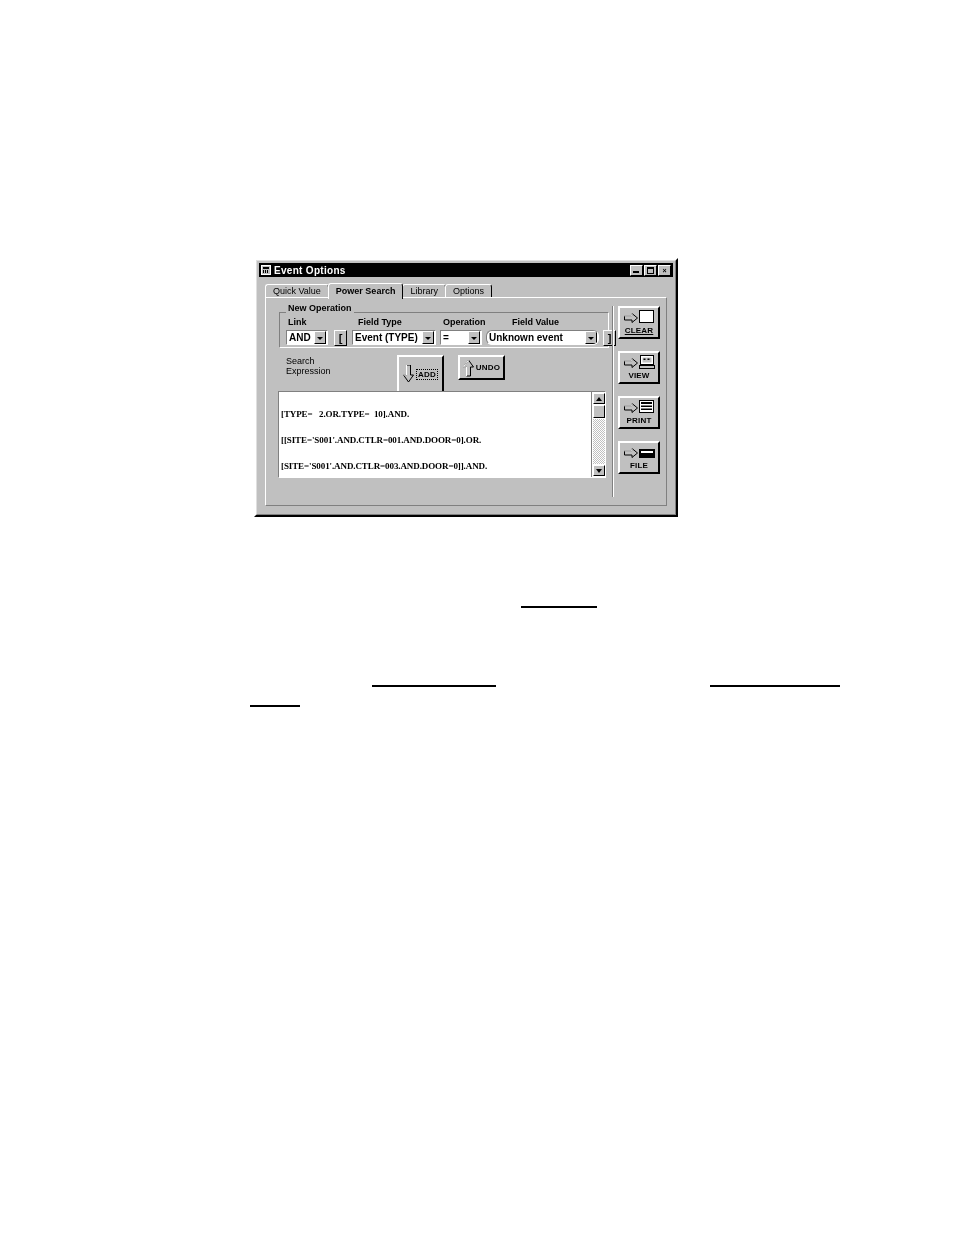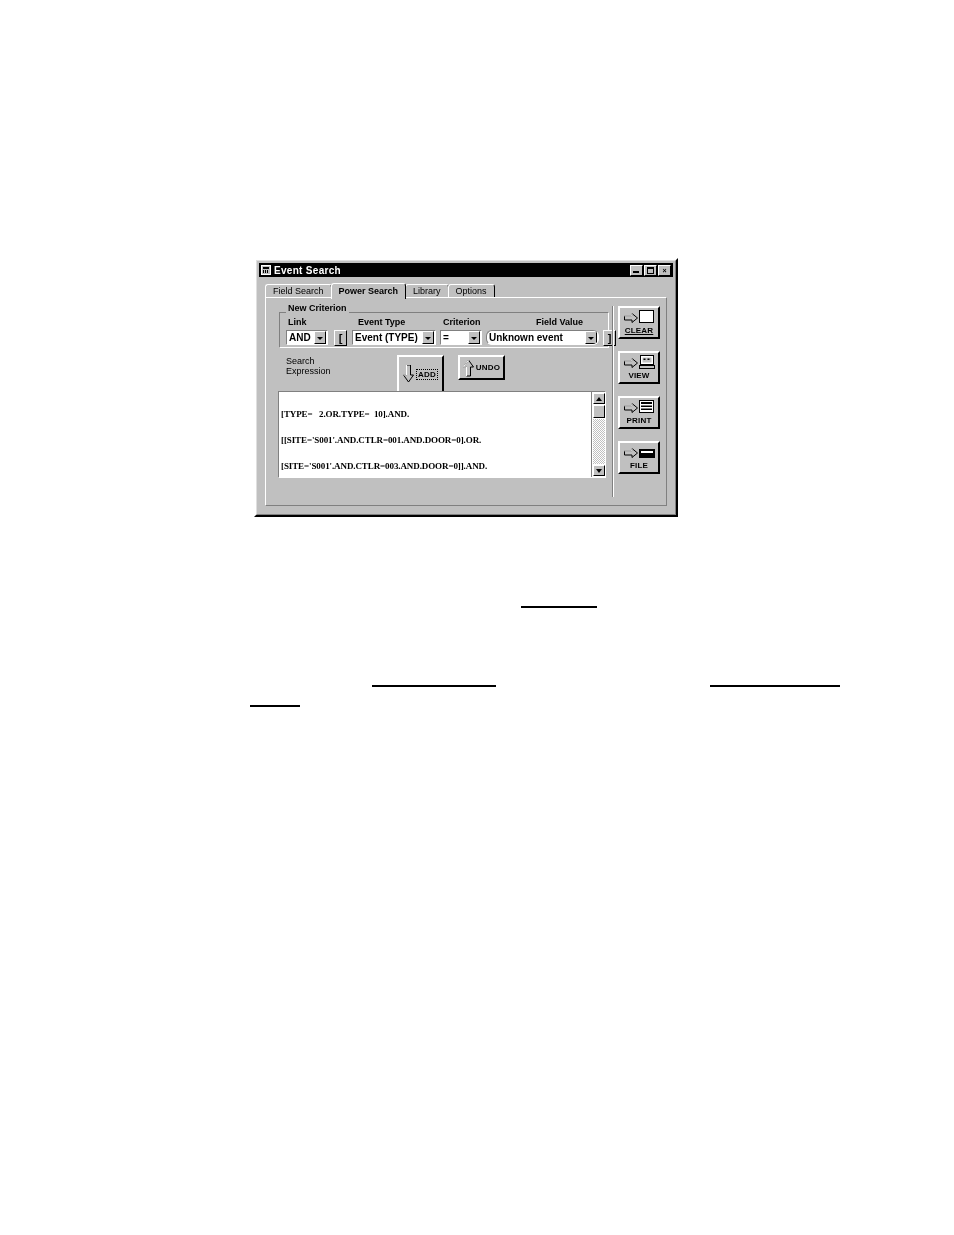--- a/index.html
+++ b/index.html
@@ -490,45 +490,45 @@
 <div class="page-rule" style="left:521px; top:606px; width:76px;"></div>
 <div class="page-rule" style="left:372px; top:685px; width:124px;"></div>
 <div class="page-rule" style="left:710px; top:685px; width:130px;"></div>
 <div class="page-rule" style="left:250px; top:705px; width:50px;"></div>
 
 <div id="app-window">
  <div id="app-window-inner">
 
   <div class="titlebar">
     <span class="title-icon"></span>
-    <span class="title-text">Event Search</span>
+    <span class="title-text">Event Options</span>
     <span class="title-buttons">
       <button class="tbtn min"></button>
       <button class="tbtn max"></button>
       <button class="tbtn close">×</button>
     </span>
   </div>
 
   <div class="tab-strip">
-    <div class="tab">Field Search</div>
+    <div class="tab">Quick Value</div>
     <div class="tab active">Power Search</div>
     <div class="tab">Library</div>
     <div class="tab">Options</div>
   </div>
 
   <div class="client-panel">
 
     <div class="groupbox"></div>
-    <div class="group-title">New Criterion</div>
+    <div class="group-title">New Operation</div>
 
     <div class="field-labels">
       <span class="flabel" style="left:8px;">Link</span>
-      <span class="flabel" style="left:78px;">Event Type</span>
-      <span class="flabel" style="left:163px;">Criterion</span>
-      <span class="flabel" style="left:232px;margin-left:24px;">Field Value</span>
+      <span class="flabel" style="left:78px;">Field Type</span>
+      <span class="flabel" style="left:163px;">Operation</span>
+      <span class="flabel" style="left:232px;">Field Value</span>
     </div>
 
     <div class="controls-row">
 
       <div class="combo" style="left:6px; width:42px;">
         <span class="cval">AND</span>
         <span class="carrow"></span>
       </div>
 
       <button class="bracket-btn" style="left:54px;">[</button>

